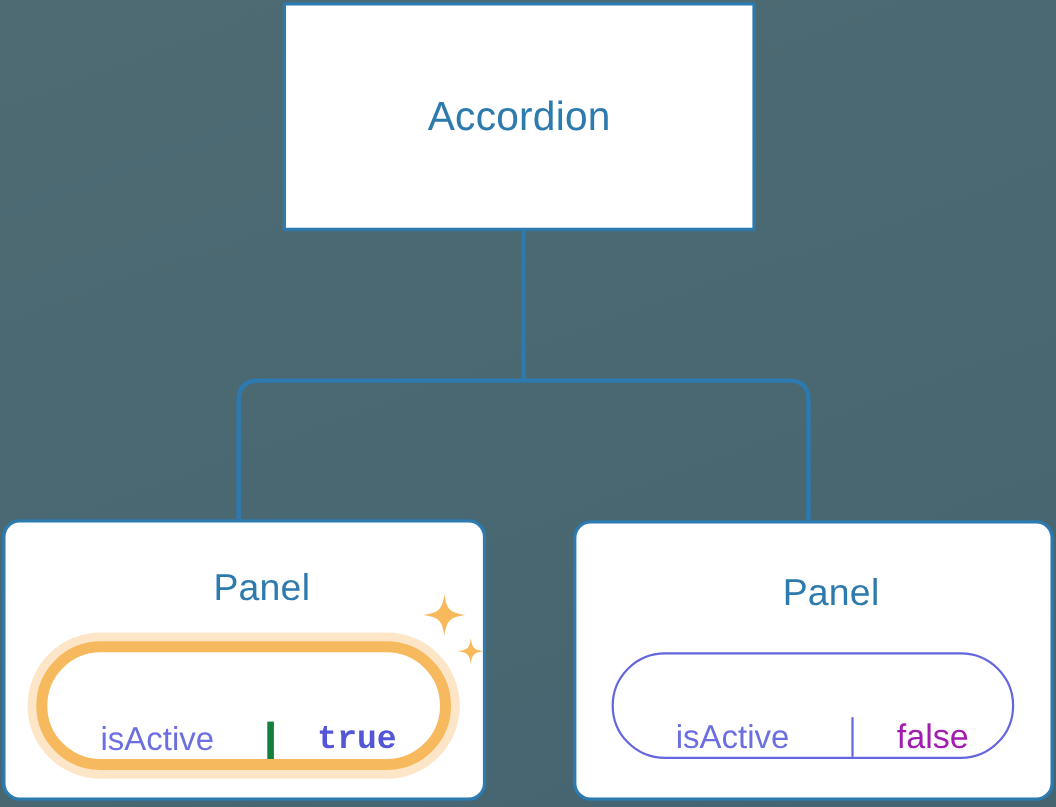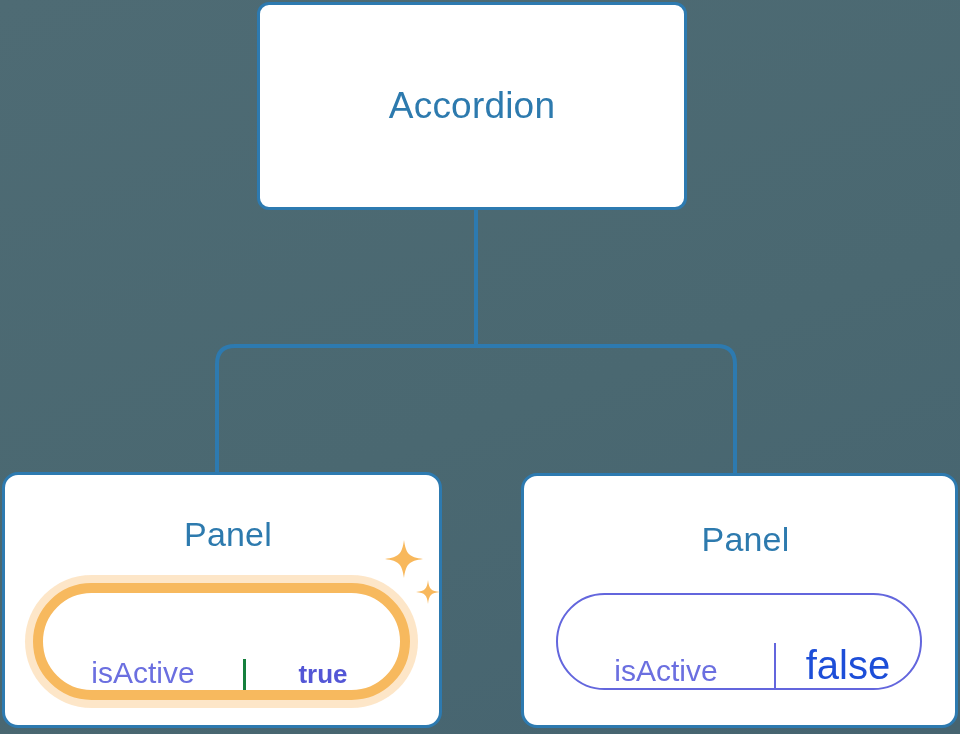--- a/index.html
+++ b/index.html
@@ -31,21 +31,21 @@
     width: 960px;
     height: 734px;
     pointer-events: none;
   }
 
   
   .node-card {
     position: absolute;
     background: #ffffff;
     border: 3px solid #2d7ab0;
-    border-radius: 12px;
+    border-radius: 2px;
     box-sizing: border-box;
   }
 
   #node-accordion {
     left: 257px;
     top: 2px;
     width: 430px;
     height: 208px;
     display: flex;
     align-items: center;
@@ -74,21 +74,21 @@
   #node-panel-right {
     left: 521px;
     top: 473px;
     width: 437px;
     height: 255px;
     border-radius: 16px;
   }
 
   .panel-title {
     position: absolute;
-    left: 6px;
+    left: 16px;
     width: 100%;
     text-align: center;
     font-size: 34px;
   }
 
   #node-panel-left .panel-title { top: 40px; }
   #node-panel-right .panel-title { top: 44px; }
 
   
   .prop-pill {
@@ -132,36 +132,37 @@
   }
 
   #pill-left .pill-key {
     flex: 0 0 200px;
     font-size: 30px;
     color: #6b6fe0;
     font-weight: 400;
   }
   #pill-left .pill-val {
     flex: 1 1 auto;
-    font-size: 26px;
+    font-size: 30px;
     color: #5356d6;
     font-weight: 700;
-    border-left: 3px solid #15803d;
+    border-left: 6px solid #15803d;
+    font-family: Liberation Mono, monospace;
   }
 
   #pill-right .pill-key {
     flex: 0 0 216px;
     font-size: 30px;
     color: #6b6fe0;
     font-weight: 400;
   }
   #pill-right .pill-val {
     flex: 1 1 auto;
-    font-size: 40px;
-    color: #1d4ed8;
+    font-size: 31px;
+    color: #a21caf;
     font-weight: 400;
     border-left: 2px solid #6366dd;
   }
 
   
   #sparkles {
     position: absolute;
     left: 378px;
     top: 536px;
     width: 66px;

